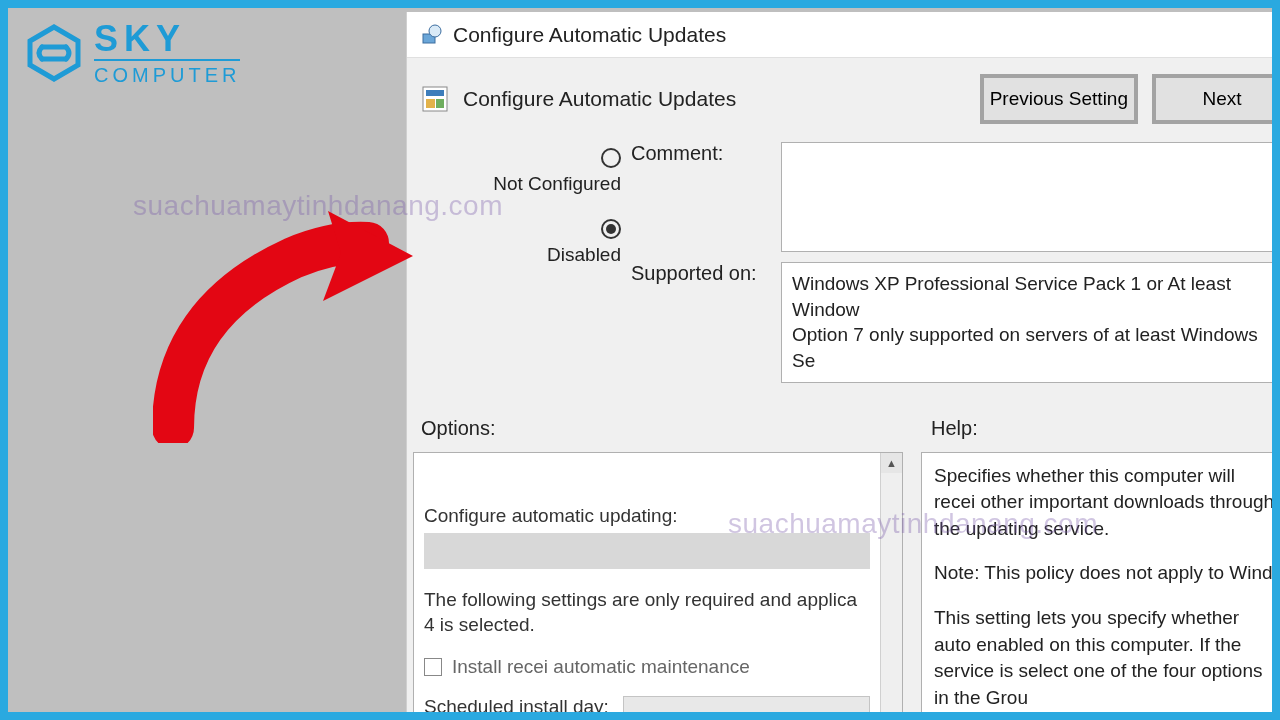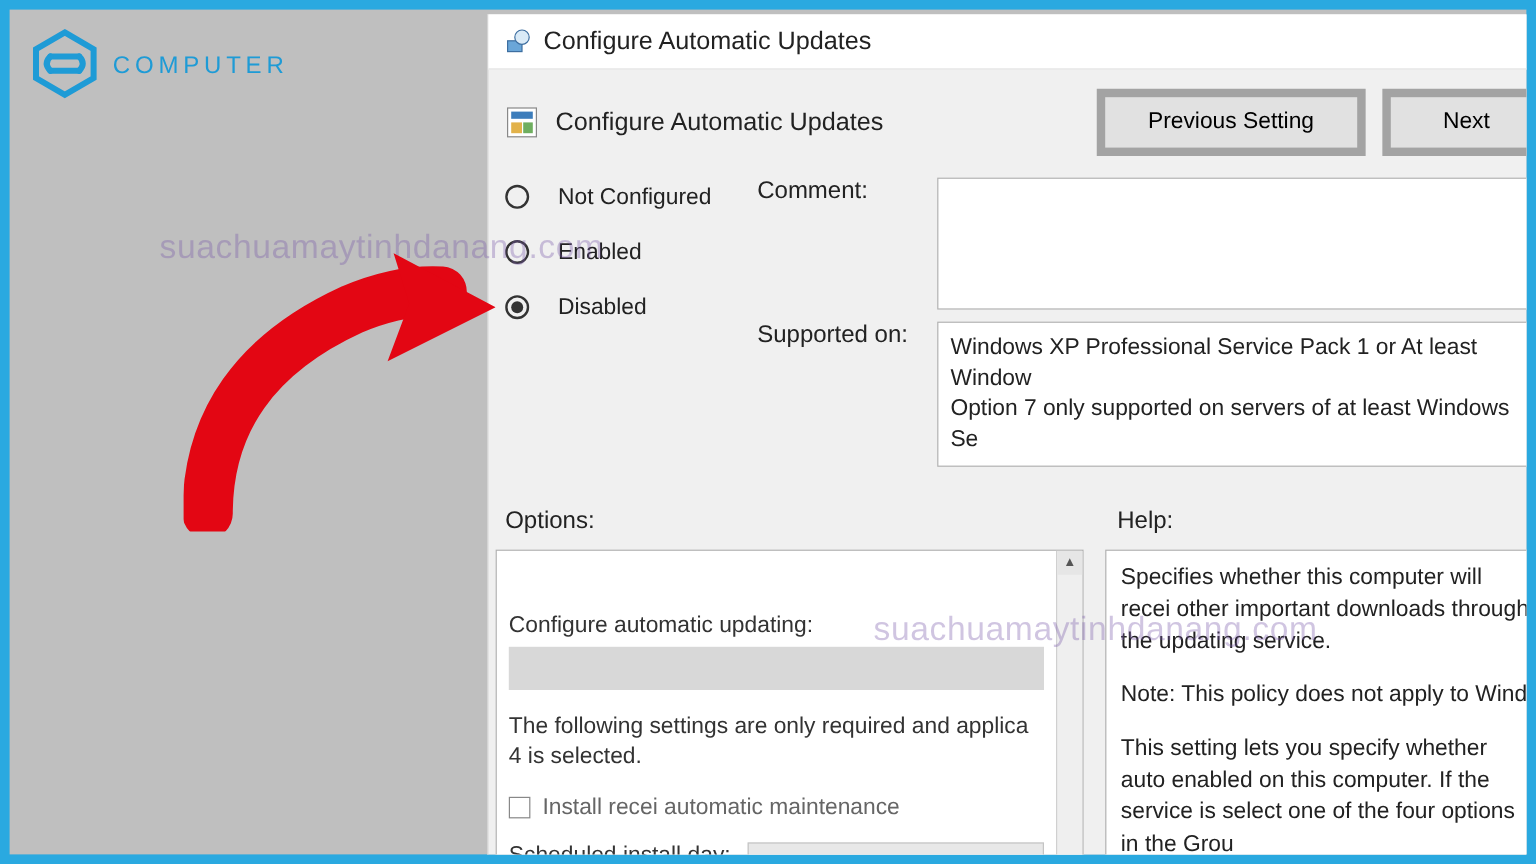--- a/index.html
+++ b/index.html
@@ -87,45 +87,46 @@
   .header-title {
     font-size: 21px;
     flex: 1;
   }
   .nav-buttons {
     display: flex;
     gap: 14px;
   }
   .win-btn {
     background: #e1e1e1;
-    border: 7px solid #a3a3a3;
-    padding: 10px 36px;
+    border: 4px solid #a3a3a3;
+    padding: 10px 6px;
     font-size: 19px;
     font-family: inherit;
     cursor: pointer;
     min-width: 140px;
   }
   
   .upper-grid {
     display: flex;
     padding: 0 14px;
     gap: 10px;
   }
   .radio-col {
     width: 200px;
     display: flex;
     flex-direction: column;
     gap: 24px;
     padding-top: 6px;
   }
   .radio-item {
     display: flex;
-    align-items: flex-start;
-    gap: 24px;
+    align-items: flex-end;
+    gap: 5px;
     cursor: pointer;
+    flex-direction: column;
   }
   .radio-circle {
     width: 20px; height: 20px;
     border: 2px solid #333;
     border-radius: 50%;
     display: flex; align-items: center; justify-content: center;
     flex-shrink: 0;
   }
   .radio-circle.checked::after {
     content: "";
@@ -258,20 +259,21 @@
         <g fill="none" stroke="#1e9bd6" stroke-width="5" stroke-linecap="round">
           <path d="M30 4 L54 18 L54 42 L30 56 L6 42 L6 18 Z"></path>
           <path d="M18 24 L42 24"></path>
           <path d="M18 36 L42 36"></path>
           <path d="M18 24 Q12 30 18 36"></path>
           <path d="M42 24 Q48 30 42 36"></path>
         </g>
       </svg>
     </div>
     <div class="logo-text">
+      <div class="logo-sky">SKY</div>
       <div class="logo-computer">COMPUTER</div>
     </div>
   </div>
 
   <div class="dialog">
     <div class="titlebar">
       <span class="small-icon">
         <svg viewBox="0 0 22 22">
             <rect x="2" y="10" width="12" height="9" fill="#6aa6d8" stroke="#3d6ea0"></rect>
             <circle cx="14" cy="7" r="6" fill="#d9eaf7" stroke="#3d6ea0"></circle>
@@ -294,24 +296,20 @@
         <button class="win-btn">Previous Setting</button>
         <button class="win-btn">Next</button>
       </div>
     </div>
 
     <div class="upper-grid">
       <div class="radio-col">
         <div class="radio-item">
           <span class="radio-circle"></span>
           <span>Not Configured</span>
-        </div>
-        <div class="radio-item">
-          <span class="radio-circle"></span>
-          <span>Enabled</span>
         </div>
         <div class="radio-item">
           <span class="radio-circle checked"></span>
           <span>Disabled</span>
         </div>
       </div>
       <div class="right-col">
         <div class="lbl">Comment:</div>
         <div class="comment-box"></div>
         <div class="lbl">Supported on:</div>

